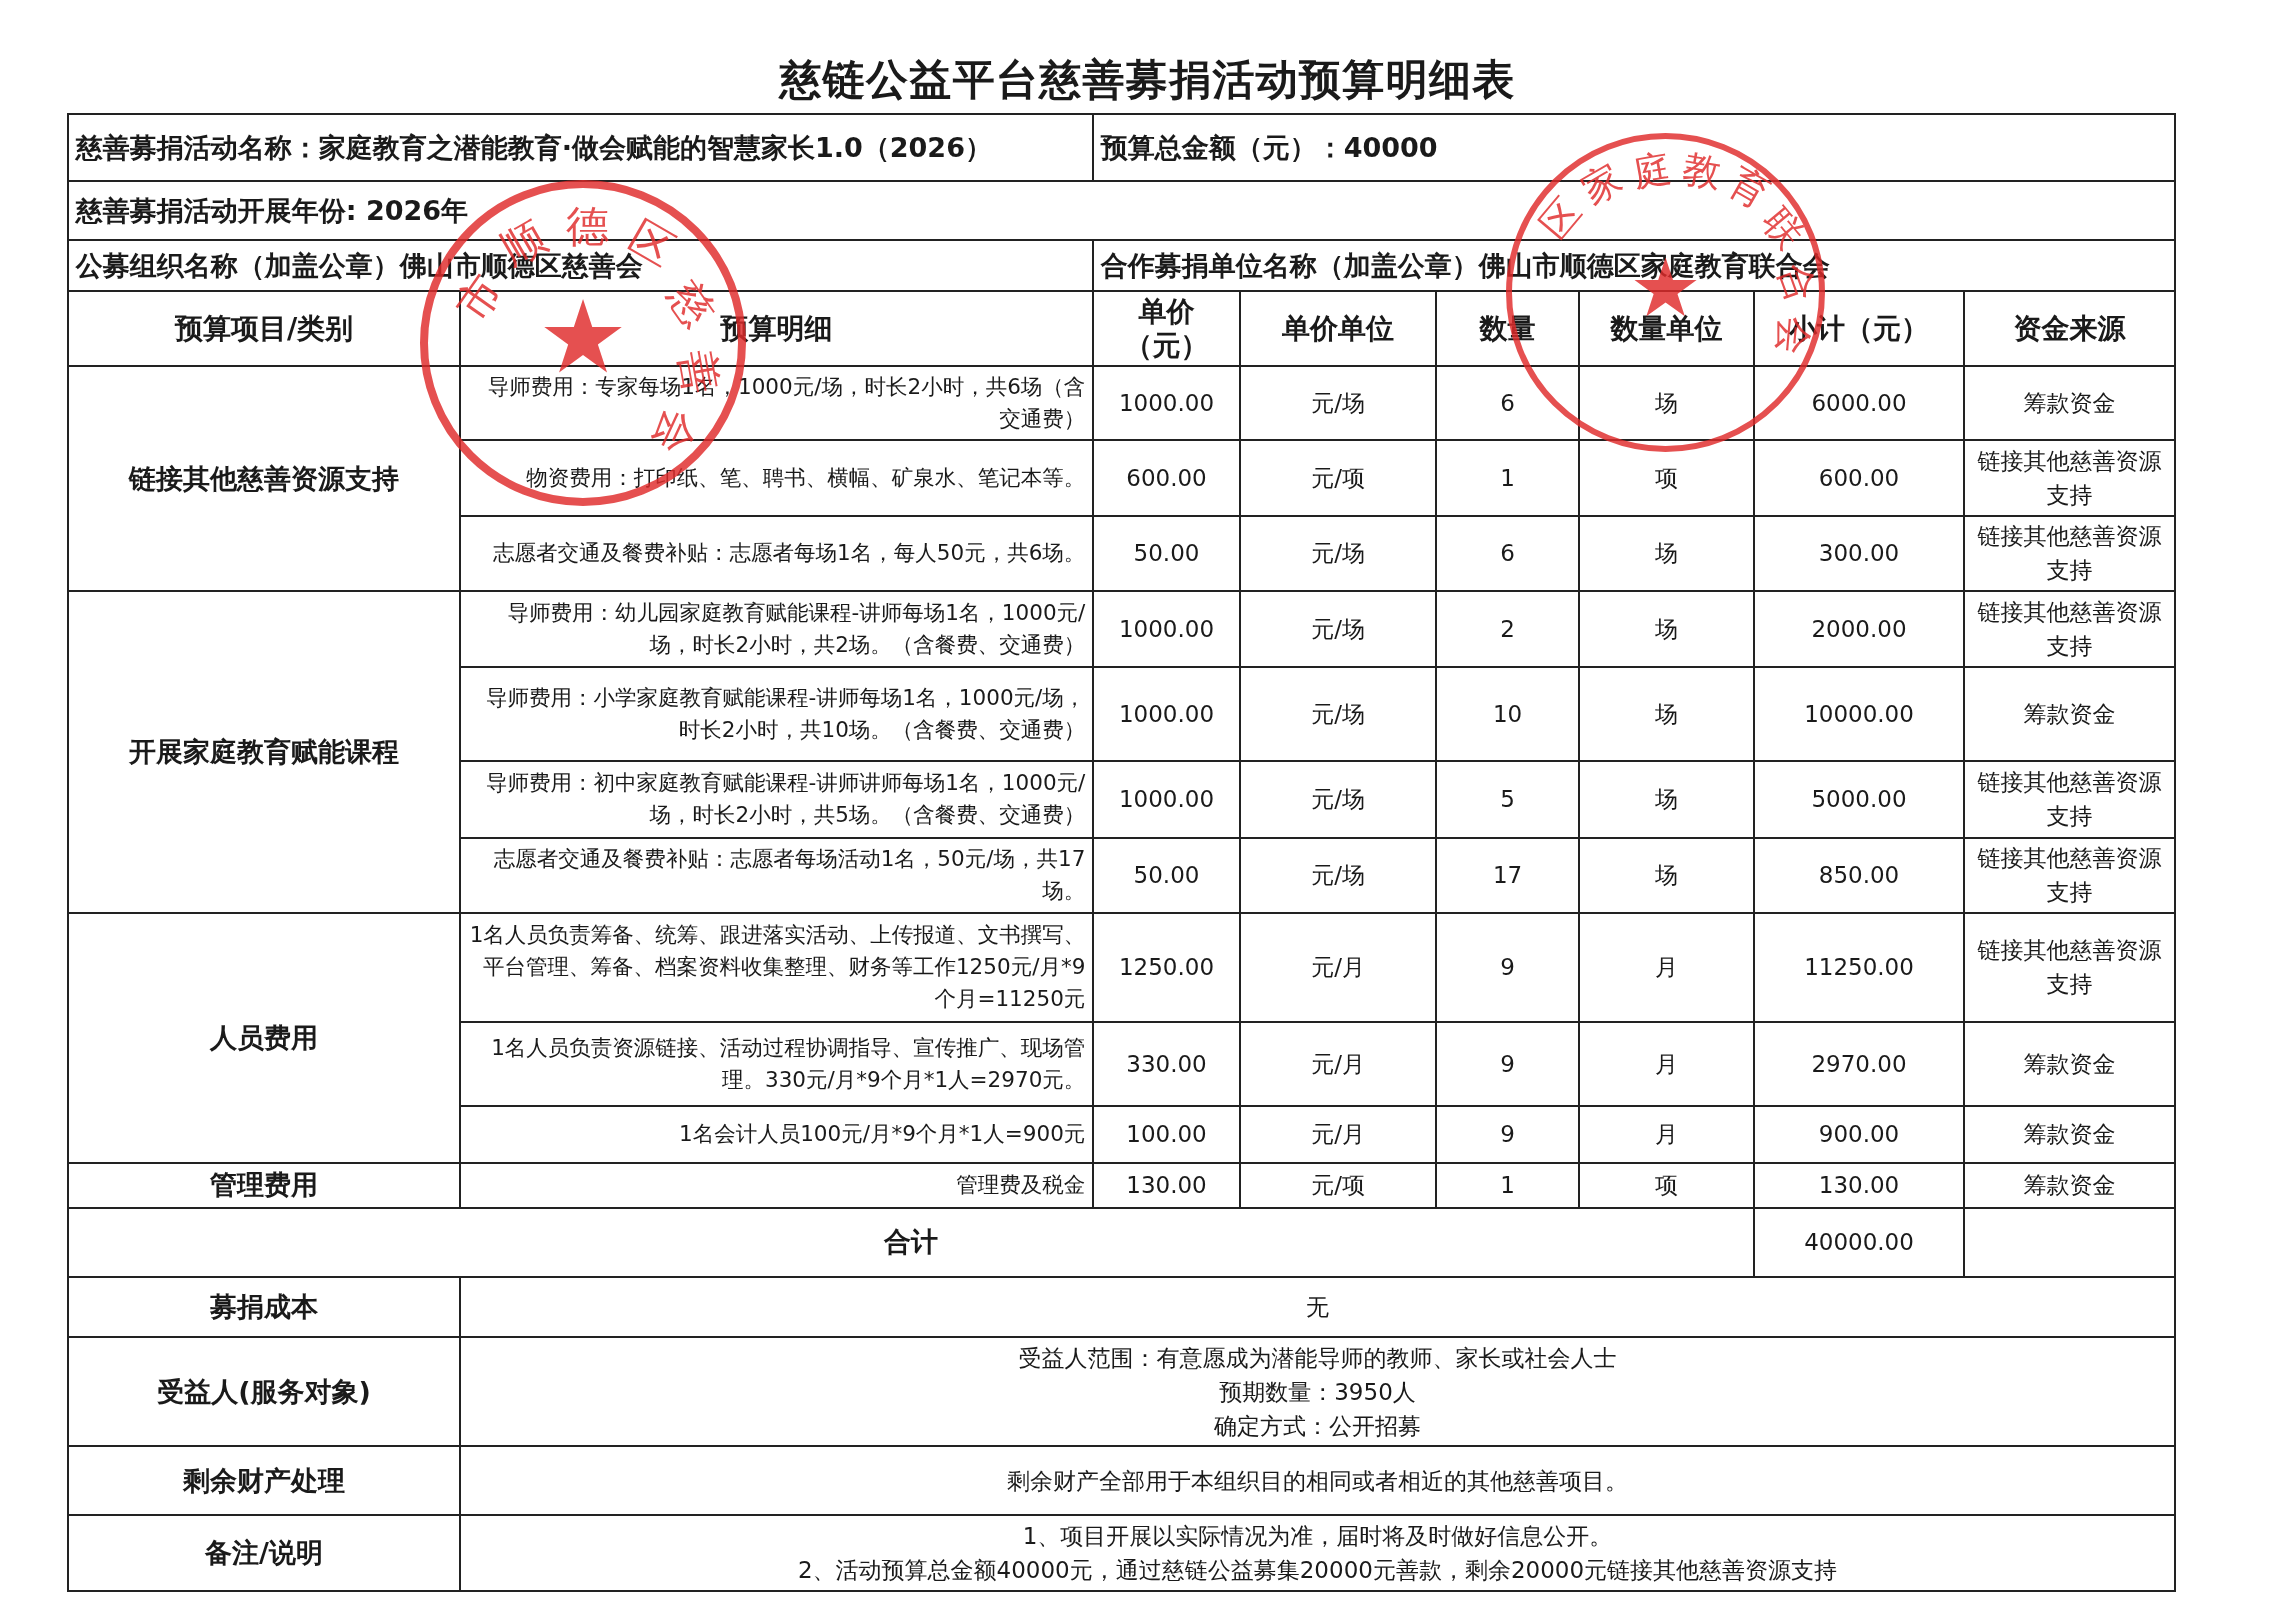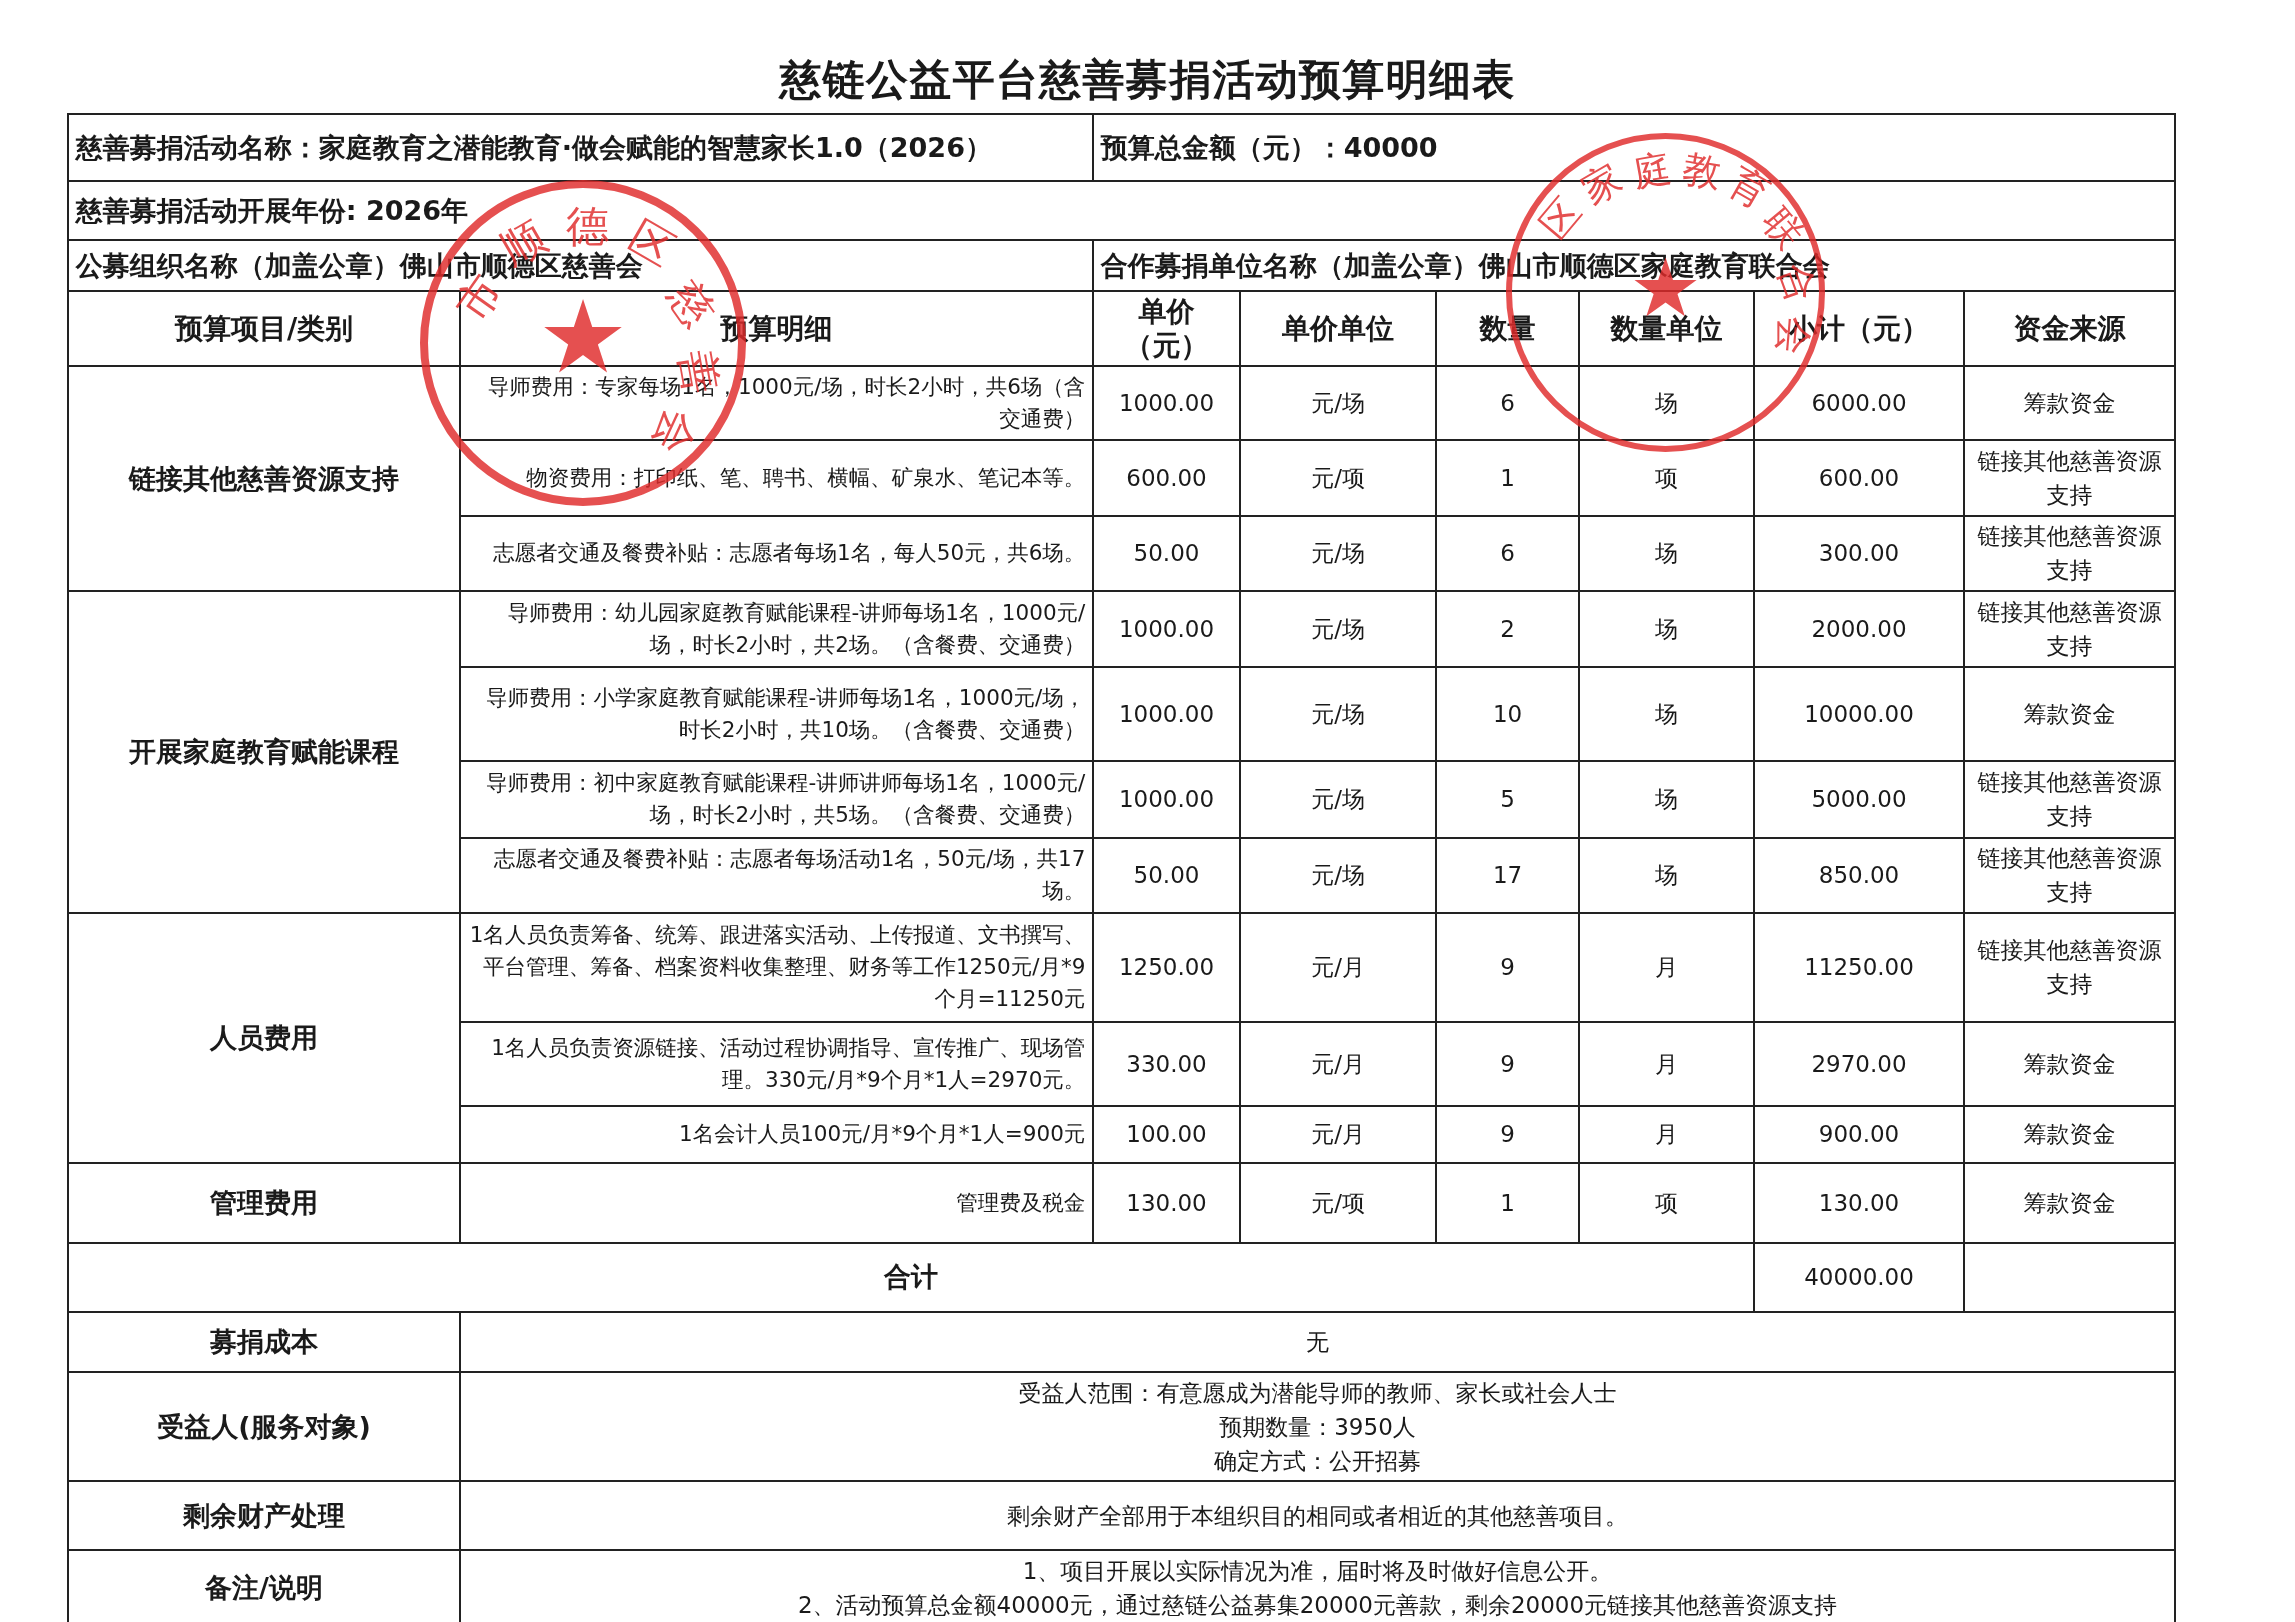--- a/index.html
+++ b/index.html
@@ -151,21 +151,21 @@
   <tr style="height:57px">
     <td class="small">1名会计人员100元/月*9个月*1人=900元</td>
     <td>100.00</td>
     <td>元/月</td>
     <td>9</td>
     <td>月</td>
     <td>900.00</td>
     <td>筹款资金</td>
   </tr>
 
-  <tr style="height:80px">
+  <tr style="height:45px">
     <td class="bold">管理费用</td>
     <td class="small">管理费及税金</td>
     <td>130.00</td>
     <td>元/项</td>
     <td>1</td>
     <td>项</td>
     <td>130.00</td>
     <td>筹款资金</td>
   </tr>
 

